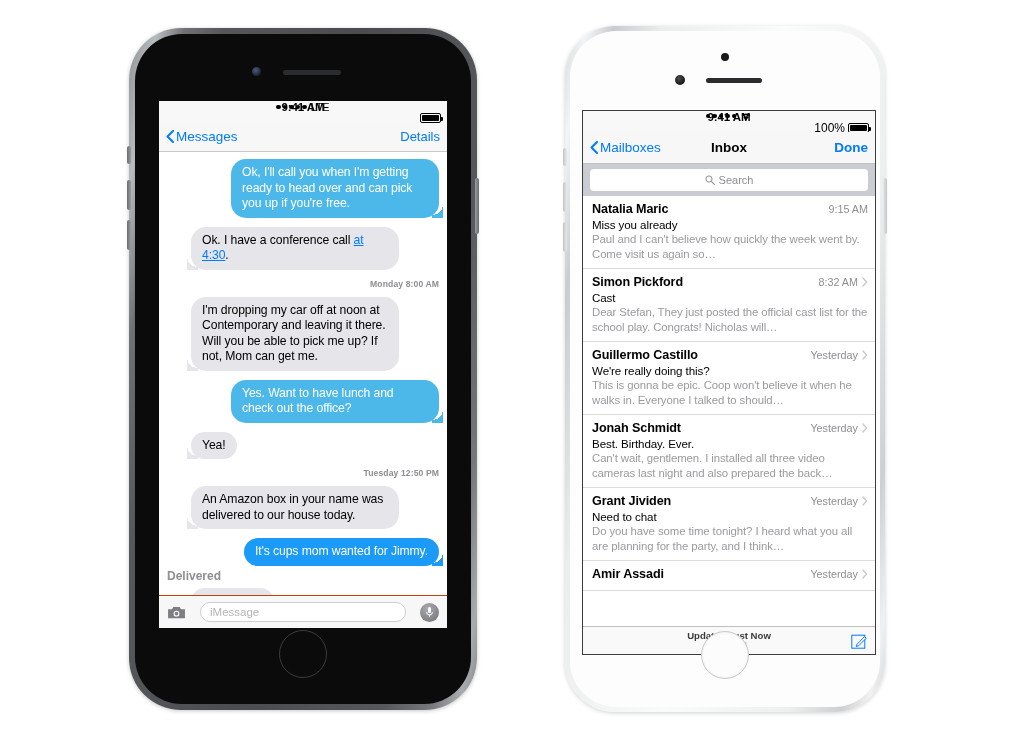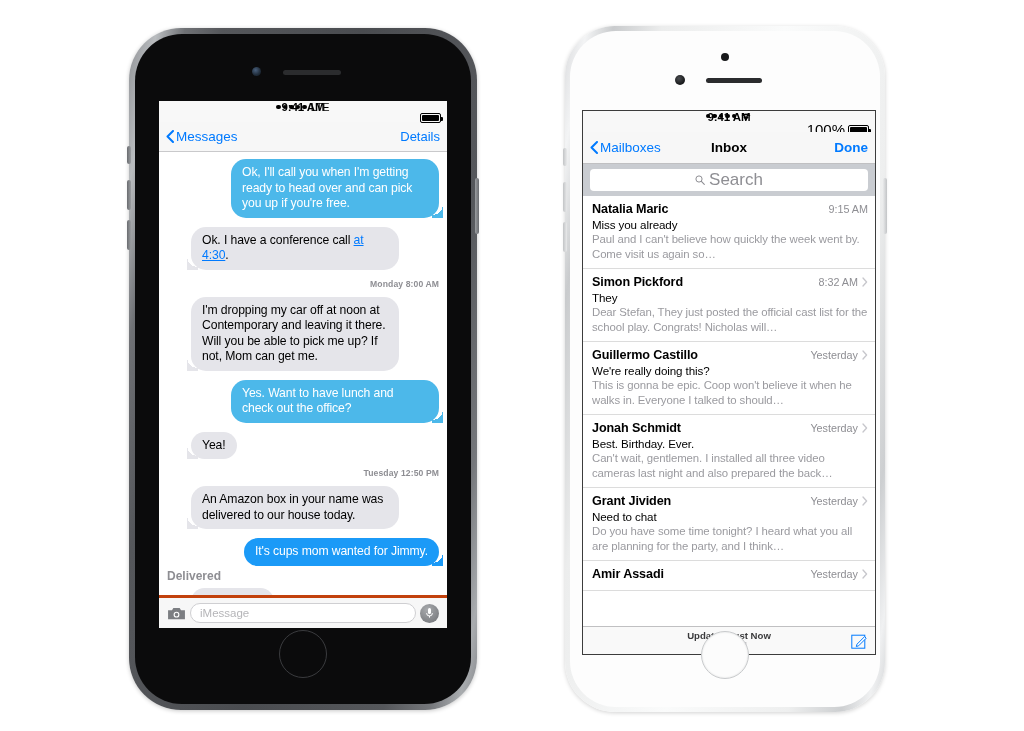--- a/index.html
+++ b/index.html
@@ -93,21 +93,21 @@
     flex-direction: column;
   }
   .sb-left { display: flex; align-items: center; gap: 4px; }
   .sb-dots { display: flex; gap: 2px; align-items: center; }
   .sb-dots i { width: 4.5px; height: 4.5px; border-radius: 50%; background: #000; display:block; }
   .sb-carrier { font-size: 10.5px; letter-spacing: .2px; }
   .sb-time {
     position: absolute; left: 0; right: 0; text-align: center;
     font-size: 11.5px; font-weight: bold; letter-spacing: -.1px;
   }
-  .sb-right { margin-left: auto; display: flex; align-items: center; gap: 3px; font-size: 15px; justify-content: space-between; }
+  .sb-right { margin-left: auto; display: flex; align-items: center; gap: 3px; font-size: 12px; justify-content: space-between; }
   .batt { width: 21px; height: 10px; border: 1px solid #000; border-radius: 2px; position: relative; padding: 1px; }
   .batt::after { content:""; position:absolute; right:-3px; top:3px; width:2px; height:4px; background:#000; border-radius:0 1px 1px 0; }
   .batt i { display:block; height:100%; width:100%; background:#000; border-radius:1px; }
   .wifi { width: 12px; height: 10px; position: relative; }
   .wifi svg { display:block; }
 
   
   .msg-nav {
     height: 30px; background: #f7f7f7; border-bottom: 1px solid #c9c9cb;
     display: flex; align-items: center; justify-content: space-between;
@@ -140,22 +140,22 @@
   }
   .bubble.out.sms::after { background: radial-gradient(circle at 0 0, transparent 11px, #4cb8ea 11px); }
   .bubble.out.imsg::after { background: radial-gradient(circle at 0 0, transparent 11px, #1b9af7 11px); }
   .bubble a.tm { color: #007aff; text-decoration: underline; }
   .daystamp {
     text-align: right; font-size: 8.6px; color: #8e8e93; font-weight: bold;
     margin: 3px 0 8px 0; letter-spacing: .1px;
   }
   .delivered { text-align: left; font-size: 12px; color: #8e8e93; margin: -6px 2px 5px 0; font-weight: bold; }
   .msg-input-bar {
-    height: 33px; background: #f7f7f7; border-top: 3px solid #c2410c;
-    display: flex; align-items: center; gap: 4px; padding: 0 8px;
+    height: 33px; background: #f7f7f7; border-top: 1px solid #c2410c;
+    display: flex; align-items: center; gap: 14px; padding: 0 8px;
   }
   .cam-icon { width: 19px; height: 15px; flex: 0 0 auto; }
   .imsg-field {
     flex: 1; height: 20px; border: 1px solid #cfcfd2; border-radius: 10px;
     background: #fff; font-size: 11.5px; color: #b5b5b8;
     display: flex; align-items: center; padding: 0 9px;
   }
   .mic-btn {
     width: 19px; height: 19px; border-radius: 50%; flex: 0 0 auto;
     background: radial-gradient(circle at 40% 30%, #a9abae, #6e7074);
@@ -169,21 +169,21 @@
     padding: 0 7px; color: #007aff; font-size: 13.5px;
   }
   .mail-title { font-size: 13.5px; font-weight: bold; color: #000; position:absolute; left:0; right:0; text-align:center; pointer-events:none; }
   .mail-navwrap { position: relative; }
   .mail-back { display: flex; align-items: center; gap: 2px; z-index:1; }
   .mail-done { font-size: 13.5px; font-weight: bold; z-index:1; }
   .search-wrap { background: #c9ccd1; padding: 5px 7px; }
   .search-box {
     height: 22px; background: #fff; border-radius: 4px;
     display: flex; align-items: center; justify-content: center; gap: 4px;
-    color: #8e8e93; font-size: 17px; text-align: right;
+    color: #8e8e93; font-size: 11px; text-align: right;
   }
   .mail-list { background: #fff; overflow: hidden; }
   .mail-row { display: flex; border-bottom: 1px solid #dcdcdc; background: #fff; }
   .mail-row.swiped { border-bottom: 1px solid #dcdcdc; }
   .mark-unread {
     flex: 0 0 55px; background: #007aff; color: #fff;
     font-size: 11.5px; line-height: 15px; display: flex;
     flex-direction: column; justify-content: center; padding-left: 5px;
   }
   .mail-body { flex: 1; padding: 6px 7px 7px 9px; min-width:0; }
@@ -390,21 +390,21 @@
             <div class="mail-body">
               <div class="mail-top">
                 <span class="mail-from">Simon Pickford</span>
                 <span class="mail-meta">
                   <span class="mail-time">8:32 AM</span>
                   <svg class="chev-r" viewBox="0 0 6 10">
                       <polyline points="1,1 4.6,5 1,9" fill="none" stroke="#c7c7cc" stroke-width="1.3" stroke-linecap="round" stroke-linejoin="round"></polyline>
                     </svg>
                 </span>
               </div>
-              <div class="mail-subject">They</div>
+              <div class="mail-subject">Cast</div>
               <div class="mail-preview">Dear Stefan, They just posted the official cast list for the school play. Congrats! Nicholas will…</div>
             </div>
           </div>
 
           <div class="mail-row">
             <div class="mail-body">
               <div class="mail-top">
                 <span class="mail-from">Guillermo Castillo</span>
                 <span class="mail-meta">
                   <span class="mail-time">Yesterday</span>

